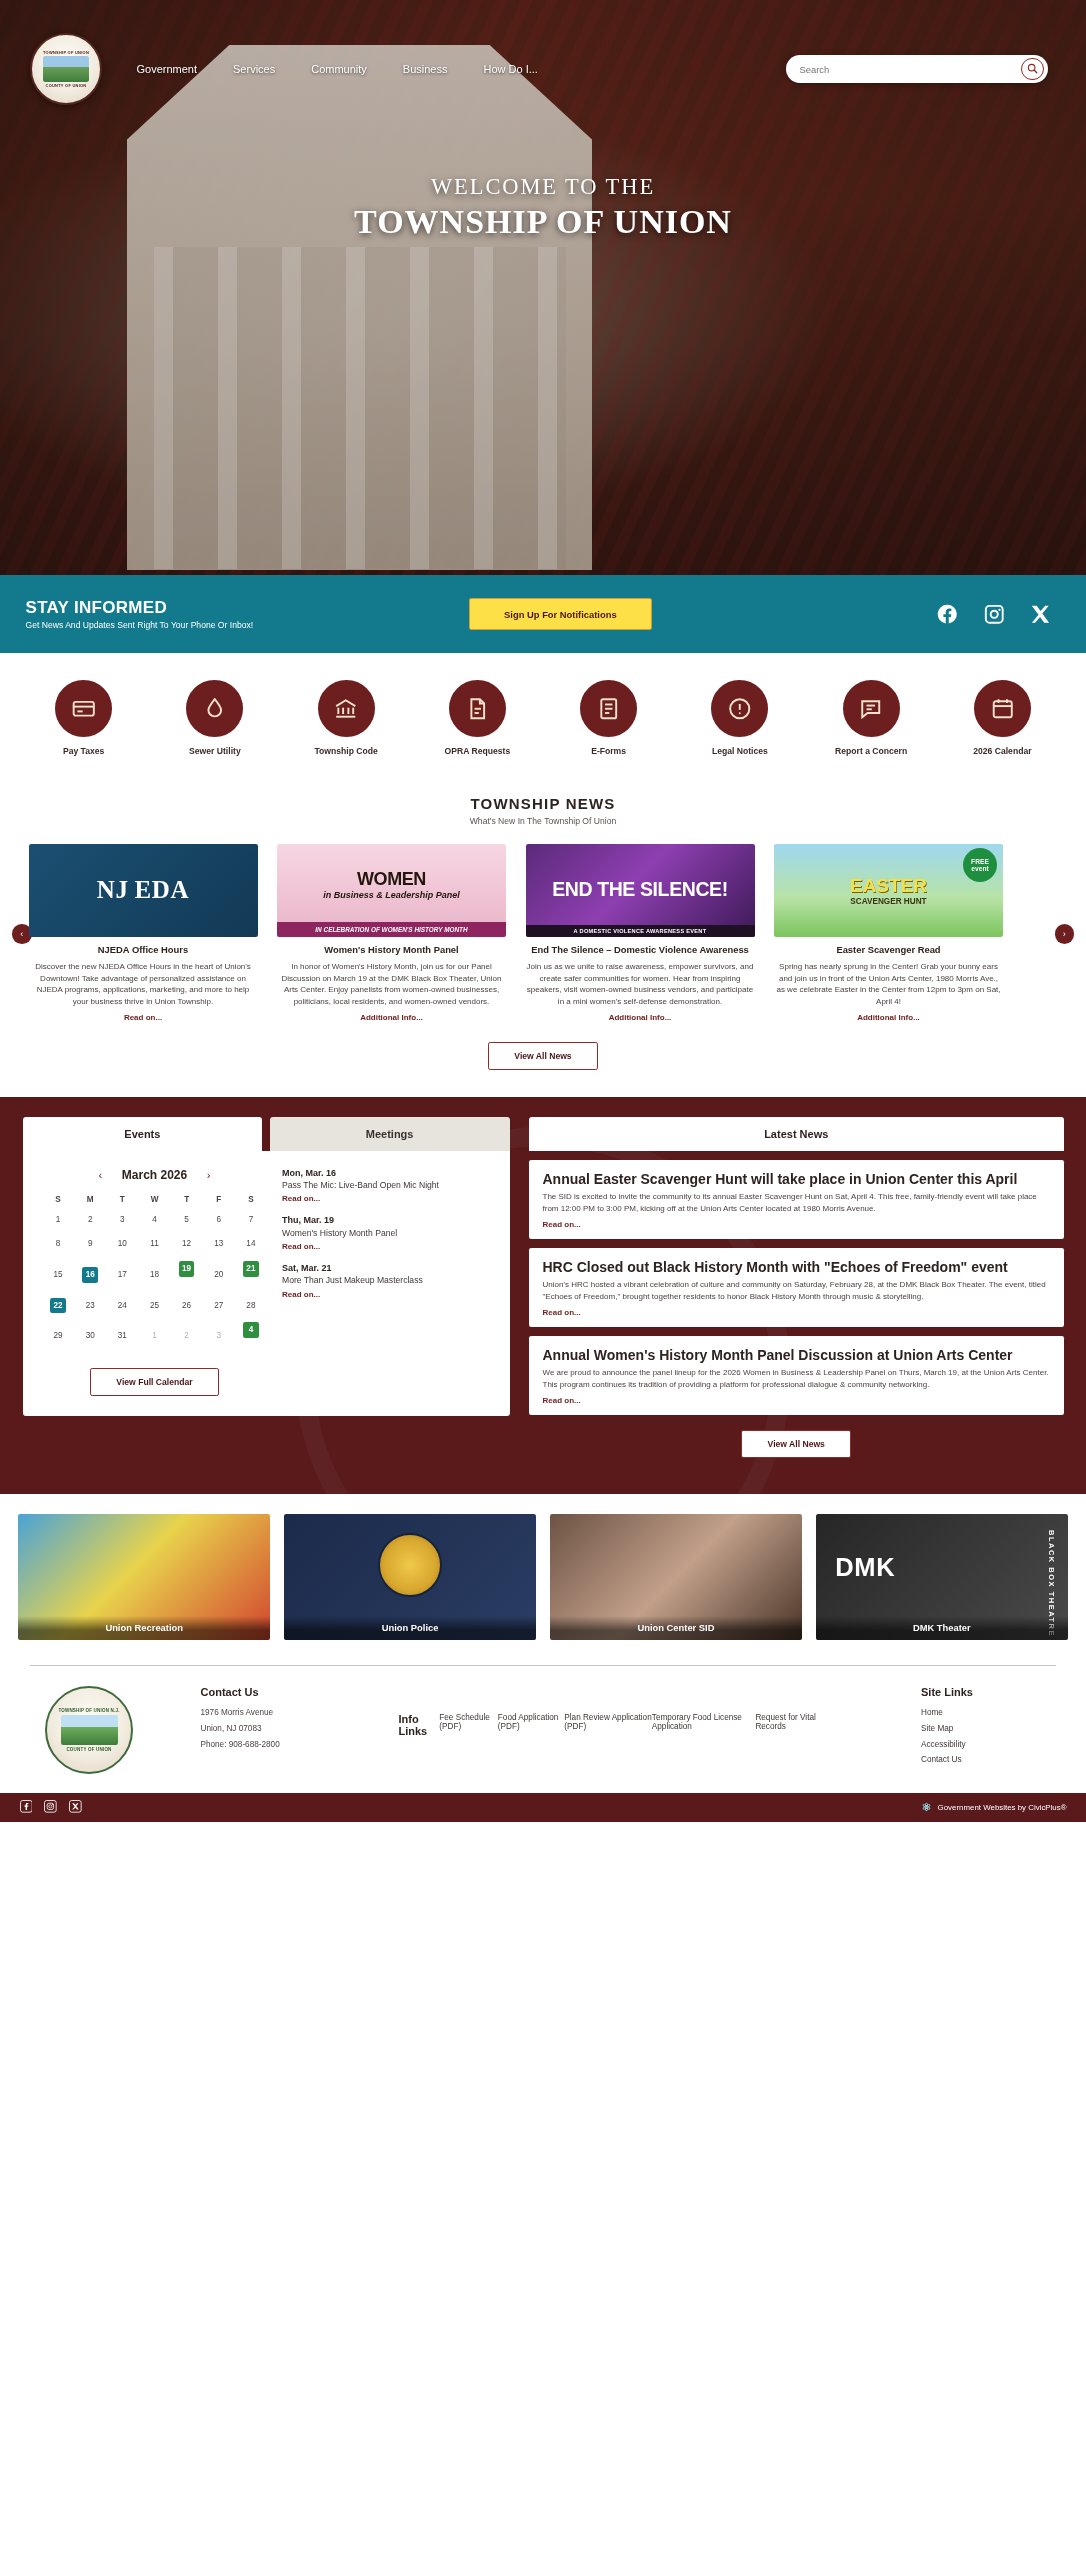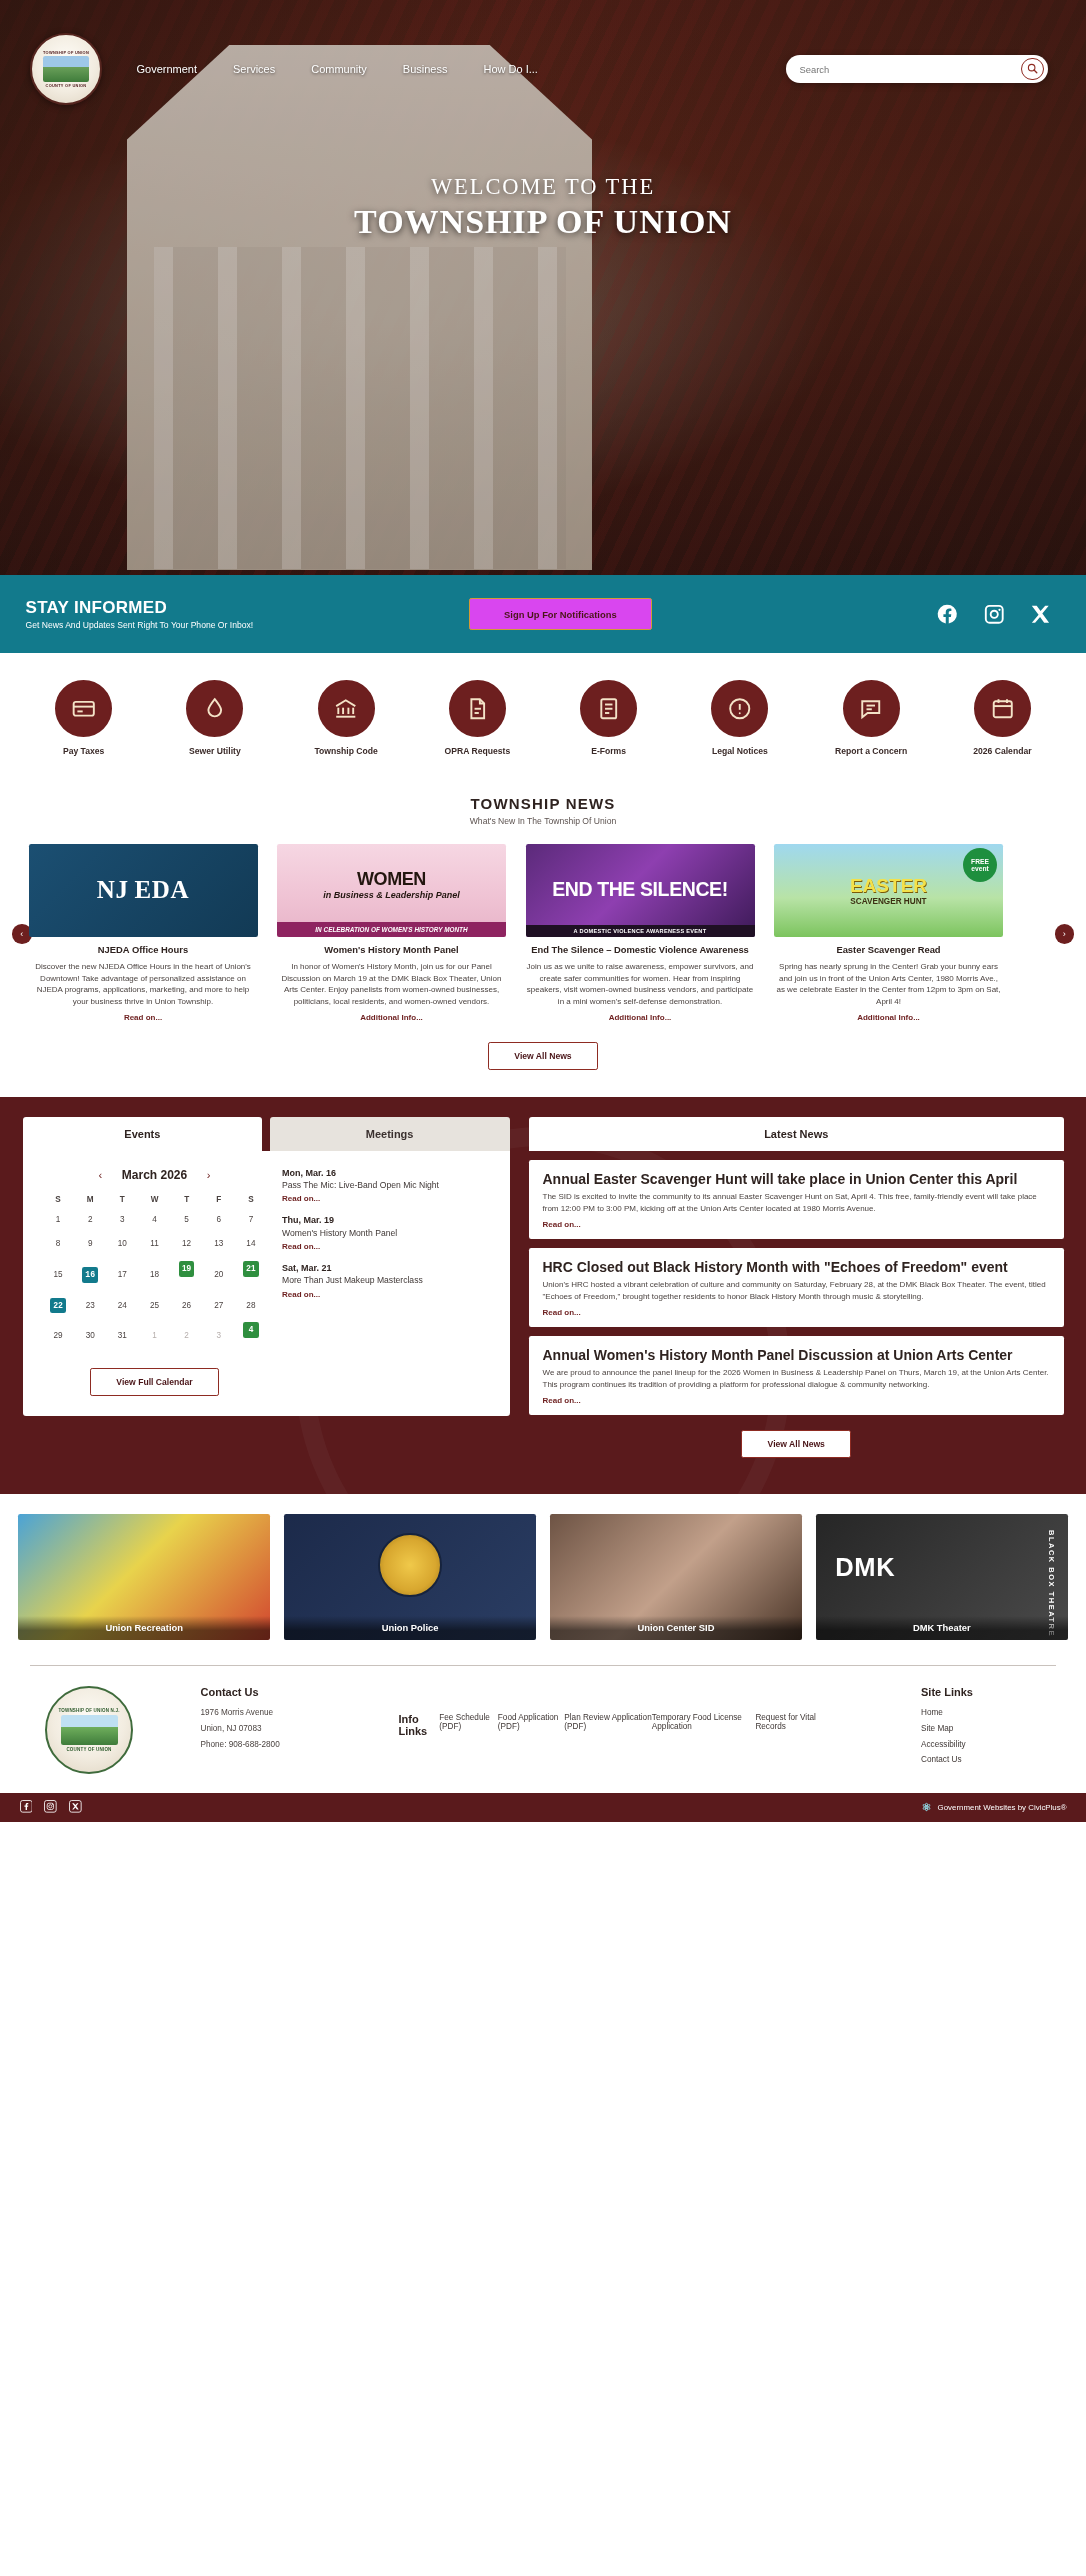--- a/index.html
+++ b/index.html
@@ -119,21 +119,21 @@
   .stay {
     background: #127a8c;
     height: 78px;
     display: flex; align-items: center; padding: 0 25.5px;
     color: #fff;
   }
   .stay .title { font-size: 17px; font-weight: bold; letter-spacing: 0.3px; }
   .stay .sub { font-size: 8.6px; margin-top: 2.2px; }
   .stay .spacer { flex: 1; }
   .signup-btn {
-    background: #d946ef; color: #4a1518; border: 1.5px solid #d39b35;
+    background: #fde047; color: #4a1518; border: 1.5px solid #d39b35;
     border-radius: 2.2px; padding: 9.7px 34px; font-size: 9.4px; font-weight: bold;
     cursor: pointer; font-family: "Liberation Sans", sans-serif;
   }
   .socials { display: flex; gap: 21px; margin-left: 67px; margin-right: 7.5px; }
   .socials .si { width: 25.5px; height: 25.5px; display: flex; align-items: center; justify-content: center; }
   .socials svg { width: 22.5px; height: 22.5px; fill: #fff; }
 
   
   .quick {
     background: #fff; padding: 27px 18px 22.5px;
@@ -233,21 +233,21 @@
   table.caltable { width: 100%; border-collapse: collapse; }
   table.caltable th {
     font-size: 8.2px; color: #4a4240; font-weight: bold; padding: 3px 0; text-align: center;
   }
   table.caltable td {
     font-size: 8.2px; color: #4a4240; text-align: center; padding: 4.5px 0; height: 19.5px;
   }
   table.caltable td span.d {
     display: inline-block; width: 15.7px; height: 15.7px; line-height: 15.7px; border-radius: 2.2px;
   }
-  td span.d.sel { background: #127a8c; color: #fff; font-weight: bold; font-family: Liberation Mono, monospace; }
+  td span.d.sel { background: #127a8c; color: #fff; font-weight: bold; }
   td span.d.ev { background: #2f8f3f; color: #fff; font-weight: bold; }
   td span.d.mut { color: #b6aeac; }
   .cal-btn-wrap { text-align: center; margin-top: 13.5px; }
   .evlist { flex: 1; }
   .ev { margin-bottom: 12px; }
   .ev .date { font-size: 9px; font-weight: bold; color: #2f2320; }
   .ev .name { font-size: 8.6px; color: #3f3735; margin-top: 2.2px; line-height: 1.35; }
   .ev .more { font-size: 8px; color: #6d1f1f; font-weight: bold; text-decoration: none; display: inline-block; margin-top: 3px; }
 
   .news-panel-head {

